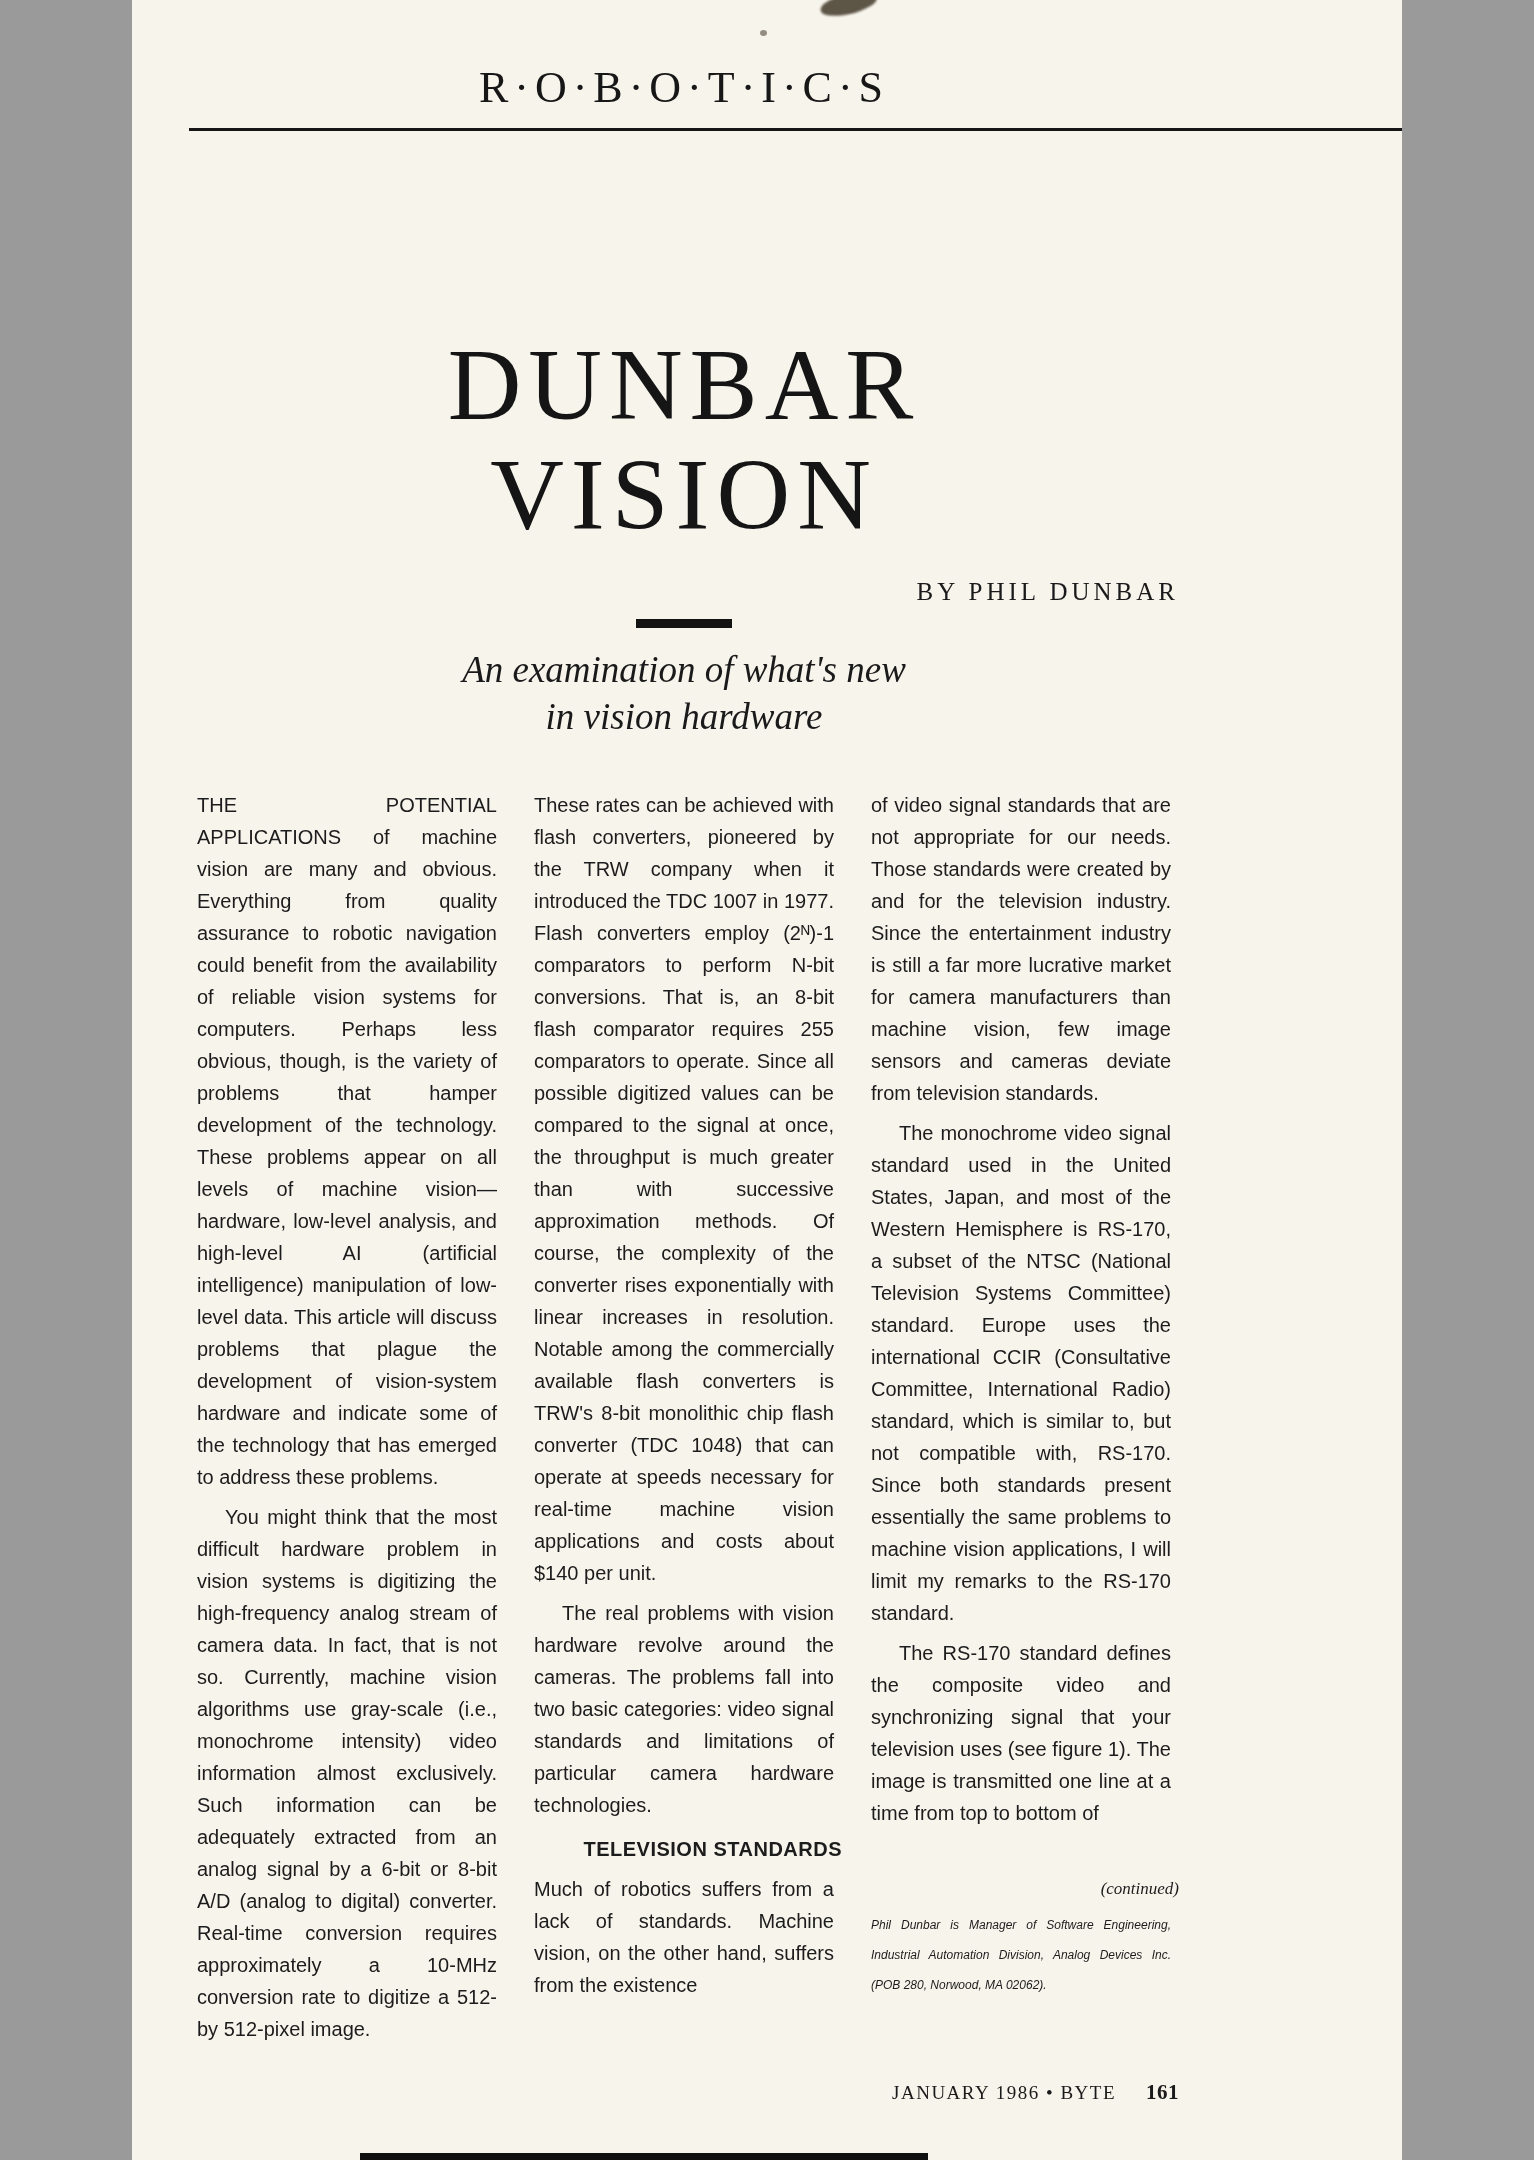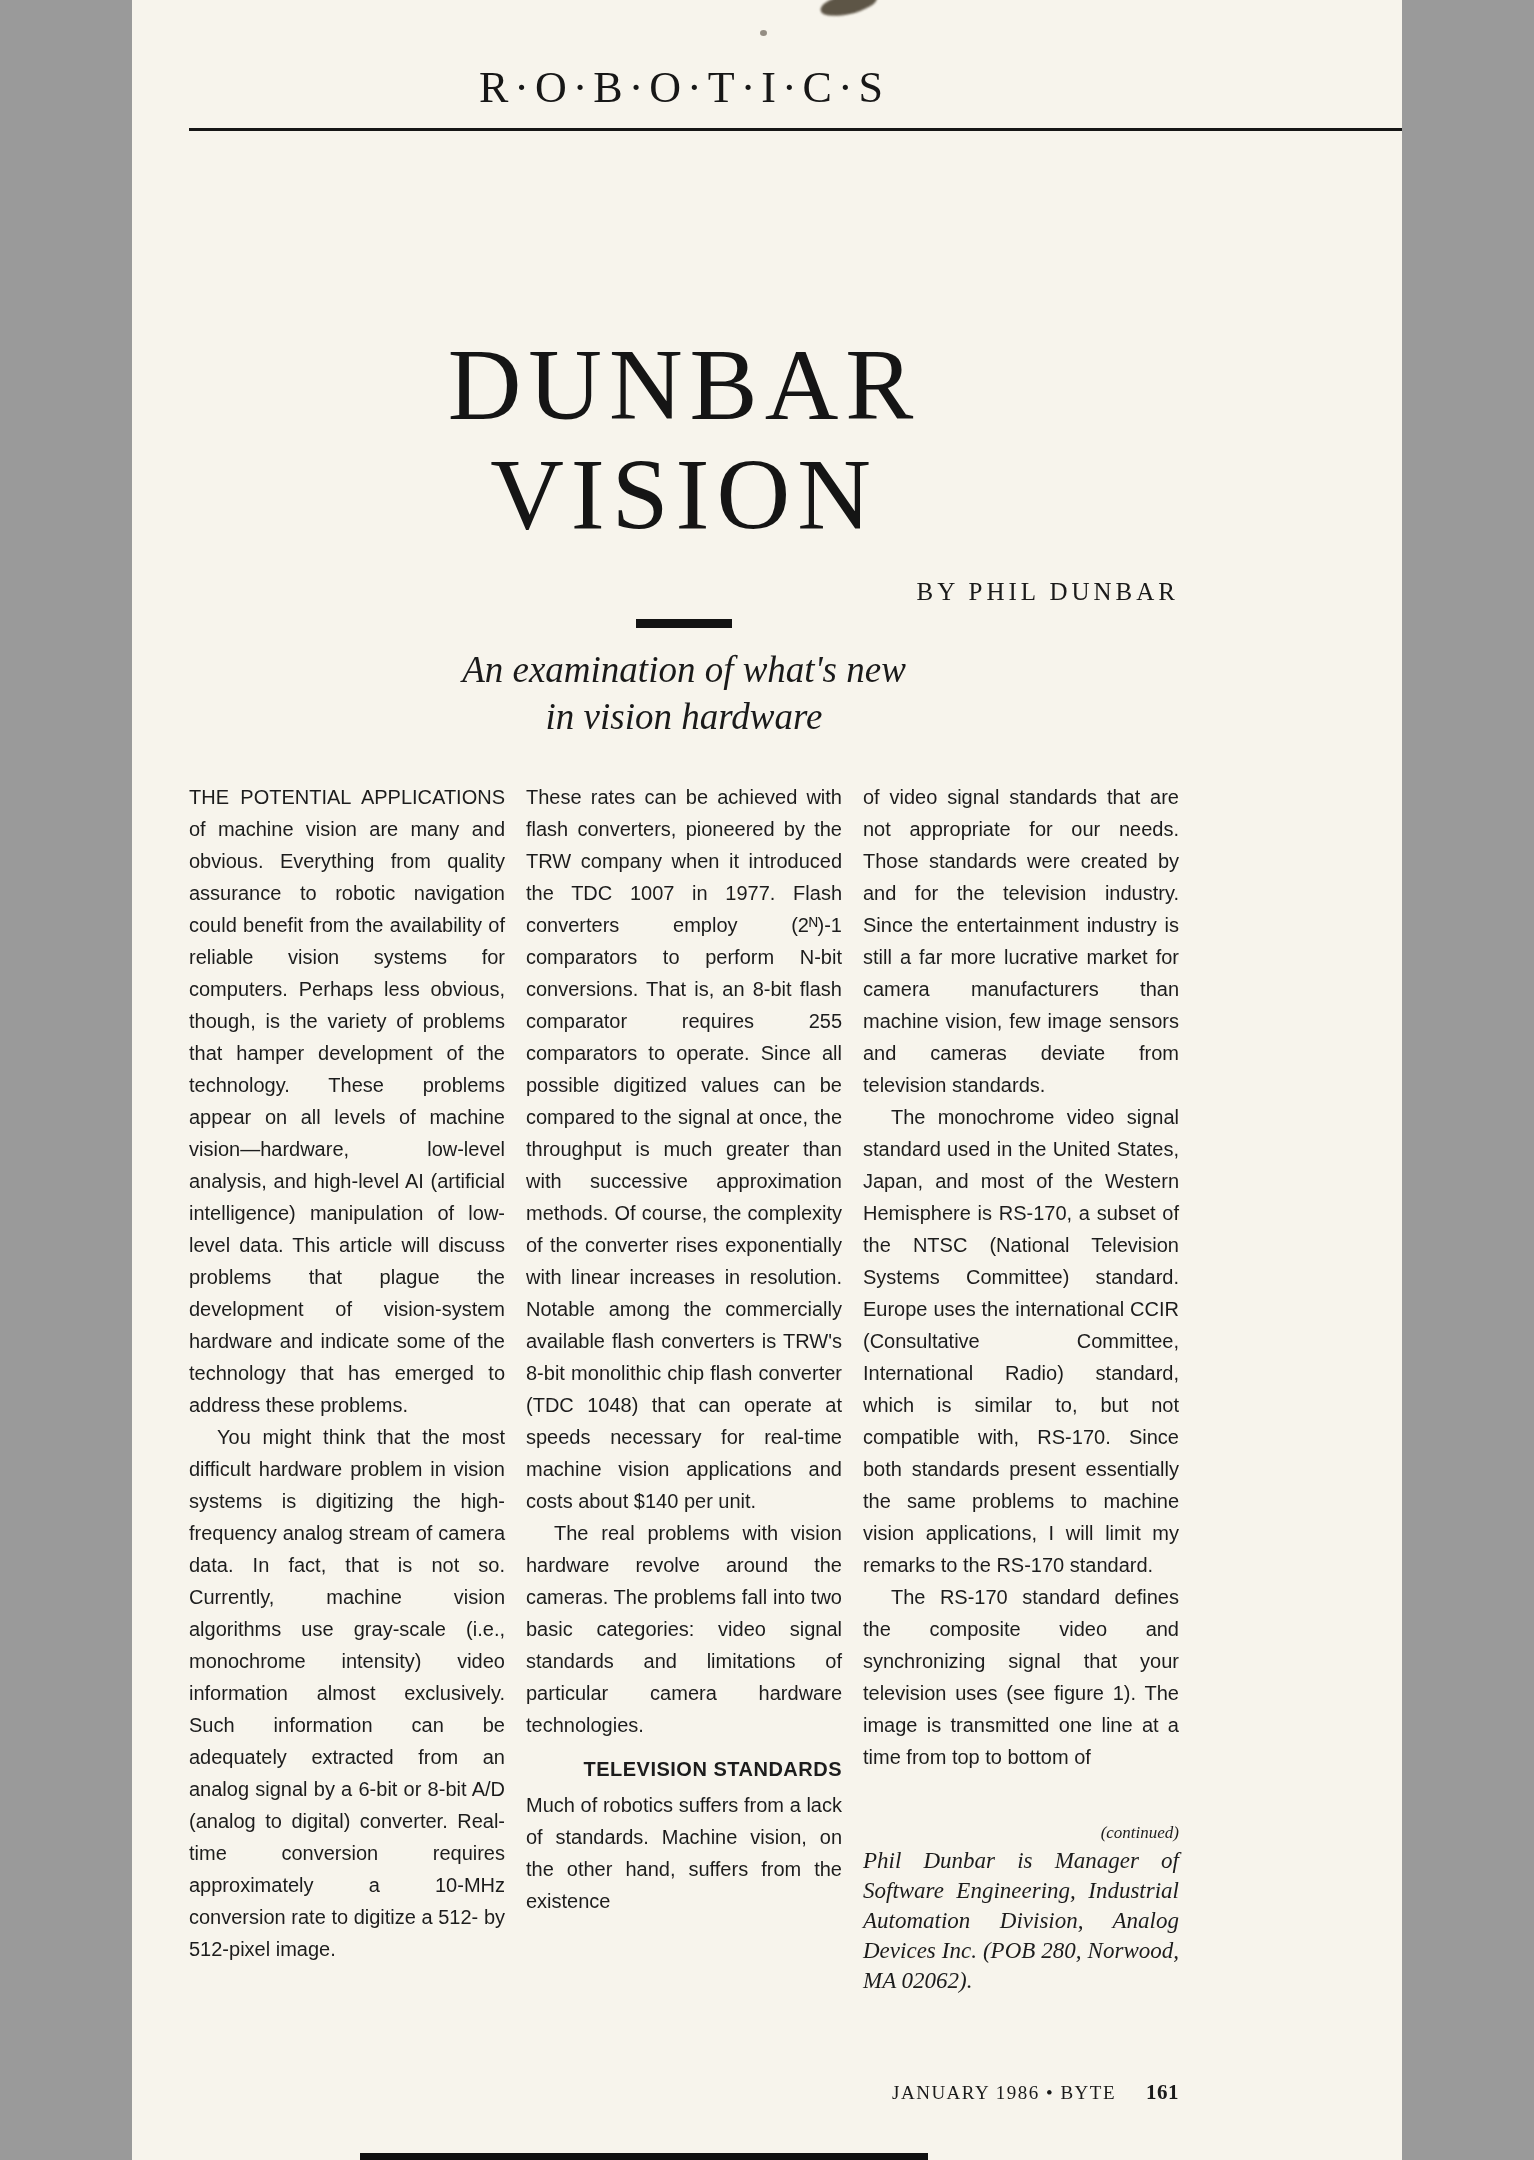--- a/index.html
+++ b/index.html
@@ -59,35 +59,35 @@
     margin-top:18px; text-align:center;
     font-family:"Liberation Serif", serif; font-style:italic;
     font-size:37px; line-height:47px; color:#1a1a1a;
   }
   
   .columns {
     display:flex; gap:21px; margin-top:41px;
     font-size:20px; line-height:32px; text-align:justify;
   }
   .col { width:316px; }
-  .col p { margin:0; }
+  .col p { margin:8px; }
   p.indent { text-indent:28px; }
   h2.sect {
     font-size:20px; font-weight:700; letter-spacing:.5px;
     margin:12px 0 4px 0; text-align:right;
   }
   .continued {
     text-align:right; font-style:italic;
     font-family:"Liberation Serif", serif;
     font-size:17px; line-height:26px;margin-top:47px;
   }
   .bio {
     font-style:italic;
-    font-family:Liberation Serif, serif;
-    font-size:23px; line-height:30px; text-align:justify;
+    font-family:Liberation Sans, sans-serif;
+    font-size:12px; line-height:30px; text-align:justify;
   }
   
   .footer {
     position:absolute; top:2080px; left:57px; width:990px;
     text-align:right;
     font-family:"Liberation Serif", serif;
     font-size:19px; letter-spacing:1.5px; color:#1a1a1a;
   }
   .footer .pagenum { font-weight:700; font-size:21px; margin-left:30px; letter-spacing:.5px; }
 </style>

